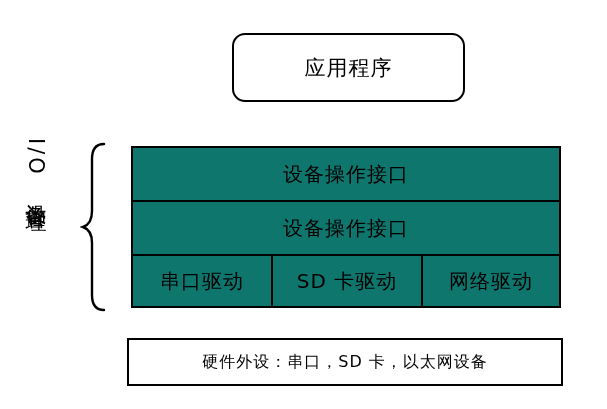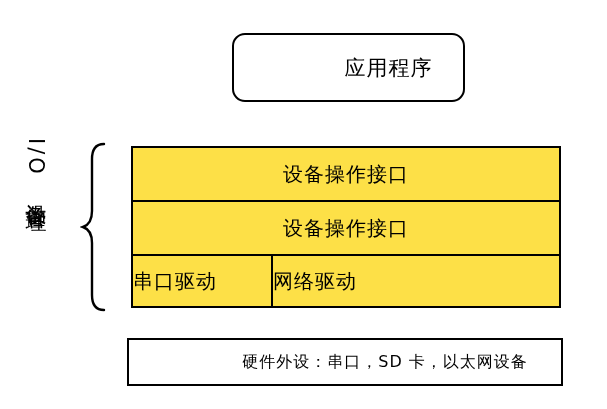--- a/index.html
+++ b/index.html
@@ -17,21 +17,20 @@
     overflow: hidden;
   }
   .box-text {
     display: flex;
     align-items: center;
     justify-content: center;
     width: 100%;
     height: 100%;
     text-align: right;
     letter-spacing: 1px;
-    padding-left: 40px;
   }
   
   .app-box {
     position: absolute;
     left: 232px;
     top: 33px;
     width: 233px;
     height: 69px;
     border: 2px solid #000000;
     border-radius: 13px;
@@ -61,21 +60,21 @@
   }
   
   .stack {
     position: absolute;
     left: 131px;
     top: 146px;
     width: 430px;
     height: 162px;
     border: 2px solid #000000;
     box-sizing: border-box;
-    background: #fde047;
+    background: #0f766e;
     display: flex;
     flex-direction: column;
     font-size: 20px;
   }
   .stack .layer {
     flex: 0 0 54px;
     border-bottom: 2px solid #000000;
     box-sizing: border-box;
     display: flex;
     align-items: center;
@@ -83,20 +82,21 @@
     letter-spacing: 1px;
   }
   .stack .driver-row {
     flex: 1 1 auto;
     display: flex;
     flex-direction: row;
   }
   .driver-row .cell {
     display: flex;
     align-items: center;
+    justify-content: center;
     box-sizing: border-box;
     letter-spacing: 1px;
   }
   .driver-row .cell-serial  { flex: 0 0 140px; border-right: 2px solid #000000; }
   .driver-row .cell-sdcard  { flex: 0 0 150px; border-right: 2px solid #000000; }
   .driver-row .cell-network { flex: 1 1 auto; border-radius: 18px; }
   
   .hw-box {
     position: absolute;
     left: 127px;
@@ -128,20 +128,23 @@
     <div class="layer">
       <span>设备操作接口</span>
     </div>
     <div class="layer">
       <span>设备操作接口</span>
     </div>
     <div class="driver-row">
       <div class="cell cell-serial">
         <span>串口驱动</span>
       </div>
+      <div class="cell cell-sdcard">
+        <span>SD 卡驱动</span>
+      </div>
       <div class="cell cell-network">
         <span>网络驱动</span>
       </div>
     </div>
   </div>
 
   <div class="hw-box">
     <span class="box-text">硬件外设：串口，SD 卡，以太网设备</span>
   </div>
 

